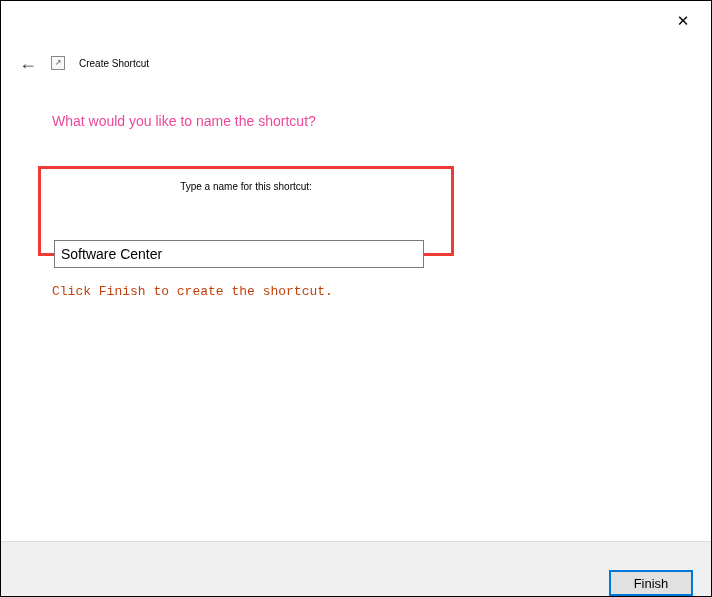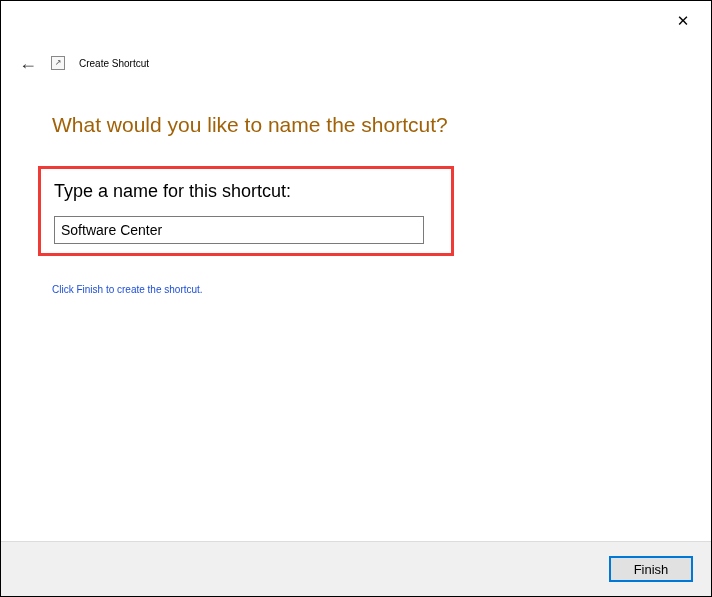--- a/index.html
+++ b/index.html
@@ -52,64 +52,67 @@
       color: #555;
     }
     .wizard-title {
       font-size: 10px;
       color: #000;
     }
     .heading {
       position: absolute;
       top: 112px;
       left: 51px;
-      font-size: 21px;
-      color: #a16207;
+      font-size: 14px;
+      color: #ec4899;
       font-weight: 400;
     }
     .highlight-box {
       position: absolute;
       top: 165px;
       left: 37px;
       width: 416px;
       height: 90px;
       border: 3px solid #ef3a36;
       padding: 12px 13px 0 13px;
     }
     .field-label {
-      font-size: 18px;
+      font-size: 10px;
       color: #000;
-      margin-bottom: 14px;
+      margin-bottom: 0;
+      text-align: center;
     }
     .name-input {
       width: 370px;
       height: 28px;
       border: 1px solid #7a7a7a;
       padding: 3px 6px;
       font-size: 14px;
       font-family: inherit;
       outline: none;
+      margin-top: 48px;
     }
     .instruction {
       position: absolute;
       top: 283px;
       left: 51px;
-      font-size: 10px;
-      color: #1d4ed8;
+      font-size: 13px;
+      color: #c2410c;
+      font-family: Liberation Mono, monospace;
     }
     .footer {
       position: absolute;
       bottom: 0;
       left: 0;
       right: 0;
       height: 55px;
       background: #f0f0f0;
       border-top: 1px solid #dcdcdc;
       display: flex;
-      align-items: center;
+      align-items: flex-end;
       justify-content: flex-end;
       padding-right: 18px;
       gap: 10px;
     }
     .btn {
       min-width: 84px;
       height: 26px;
       font-size: 13px;
       font-family: inherit;
       background: #e1e1e1;

